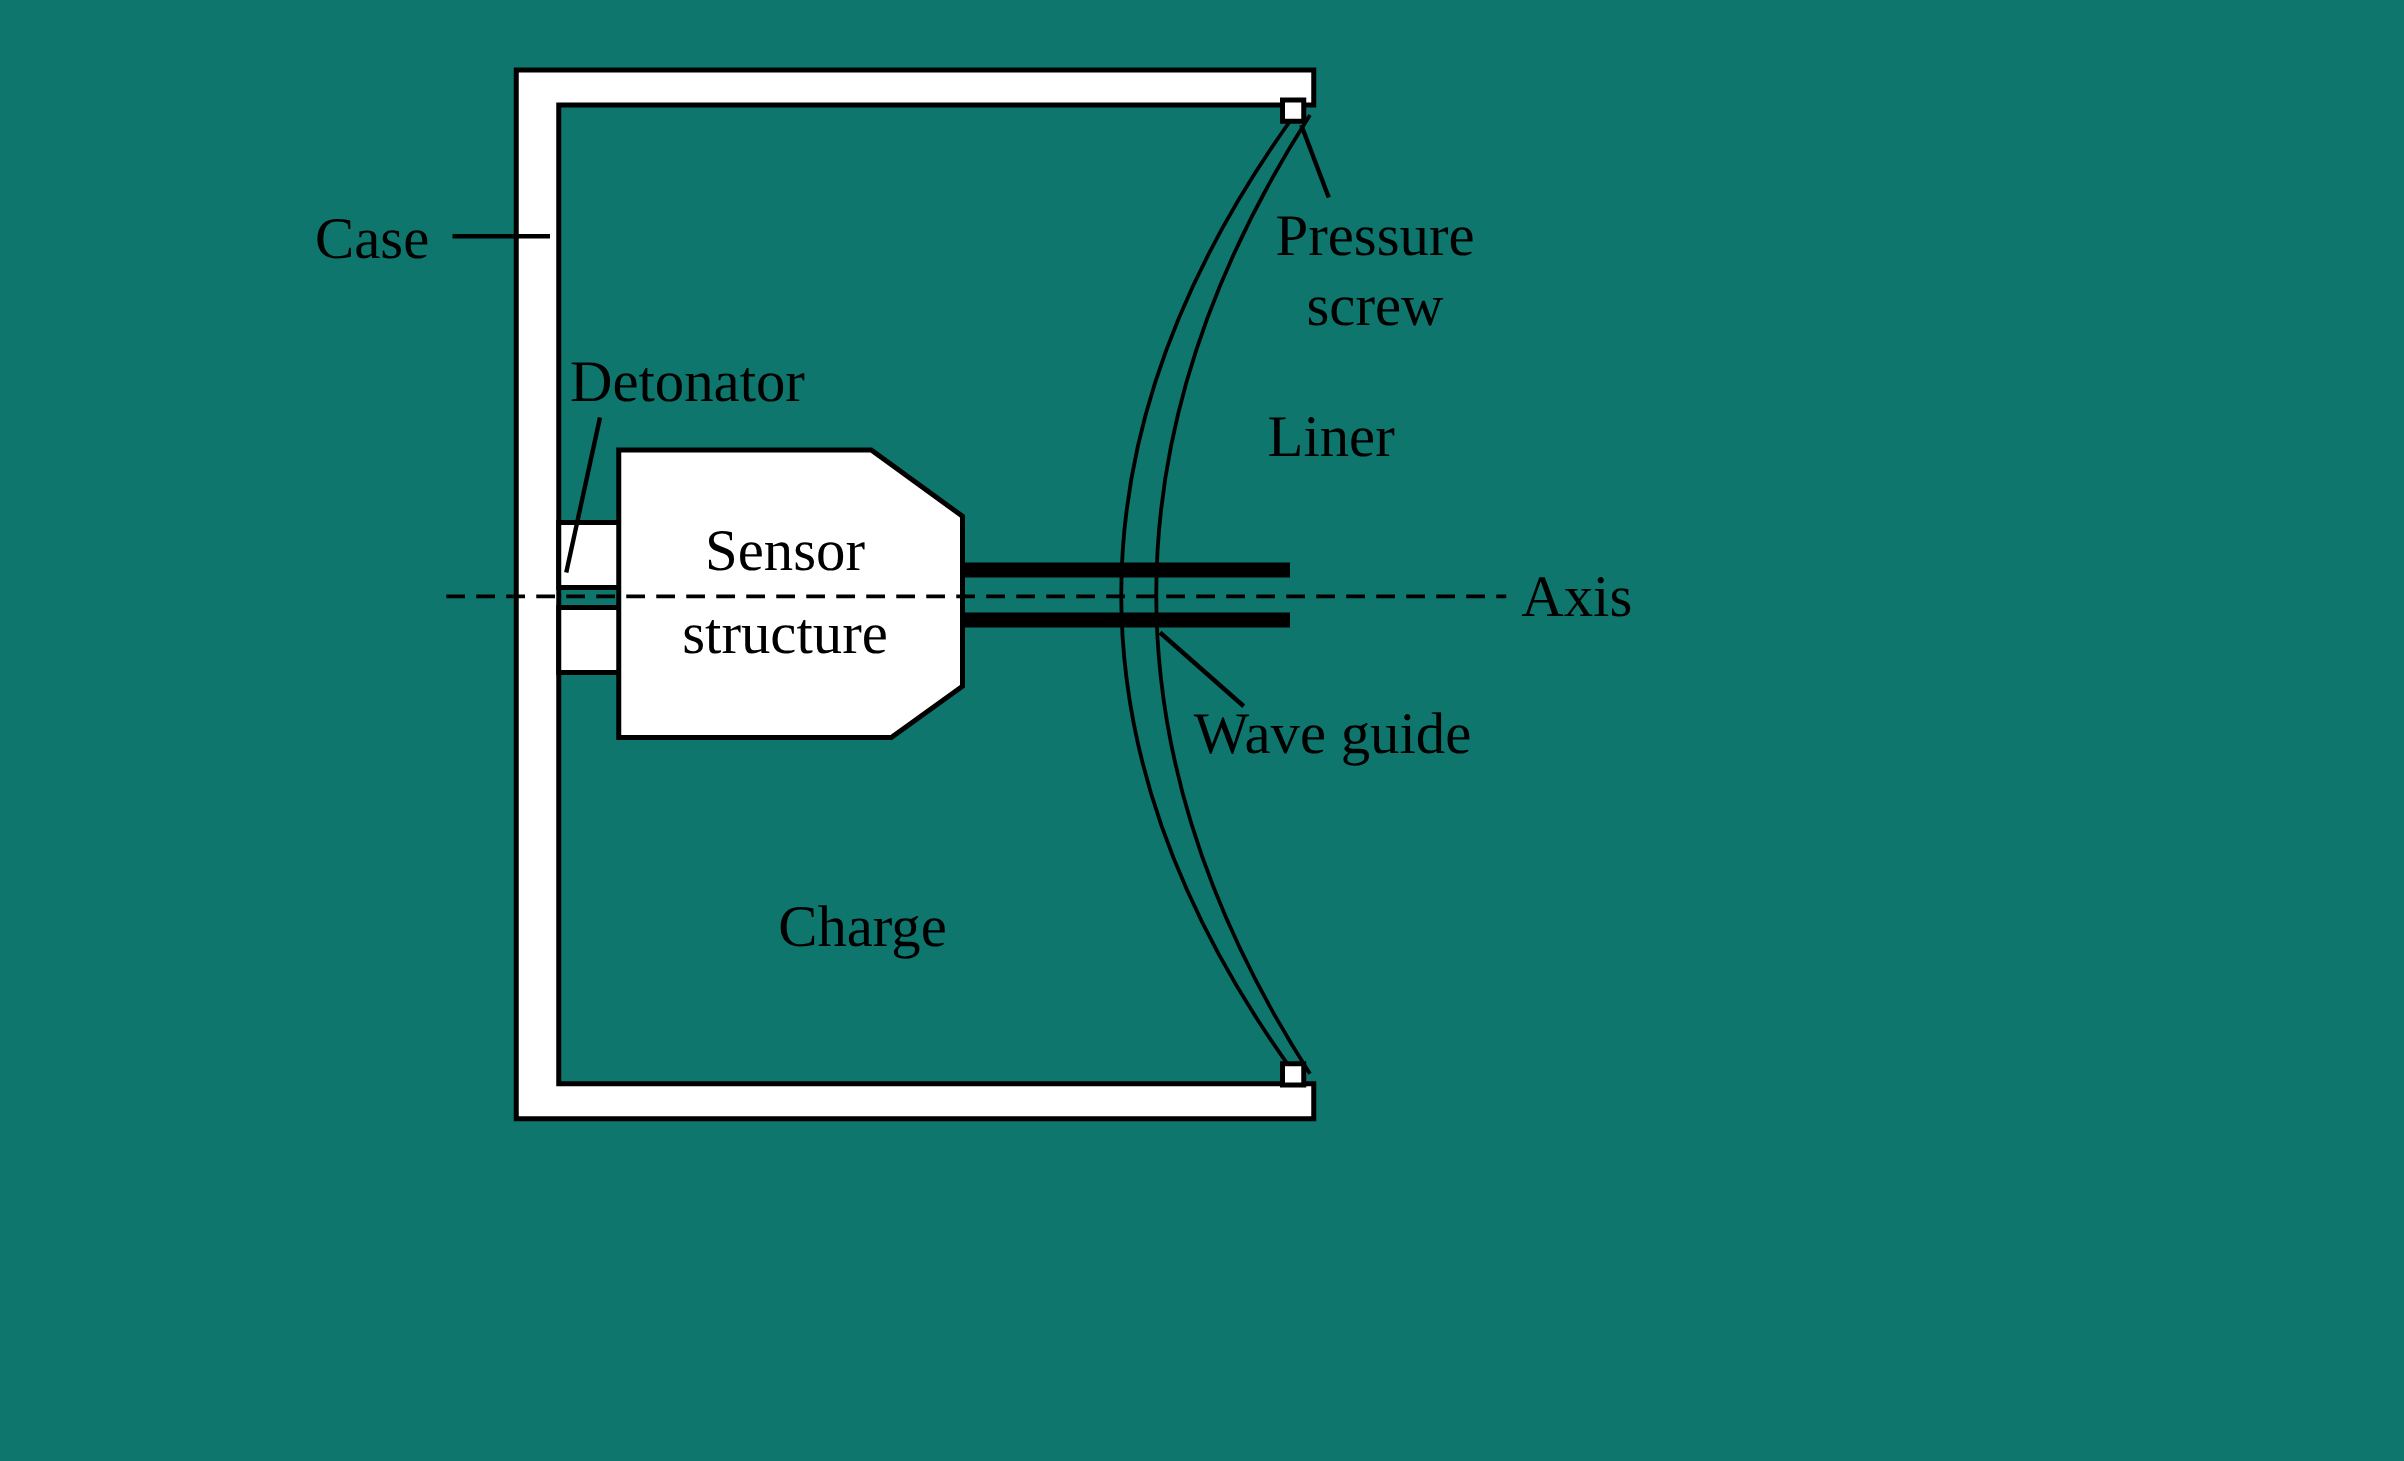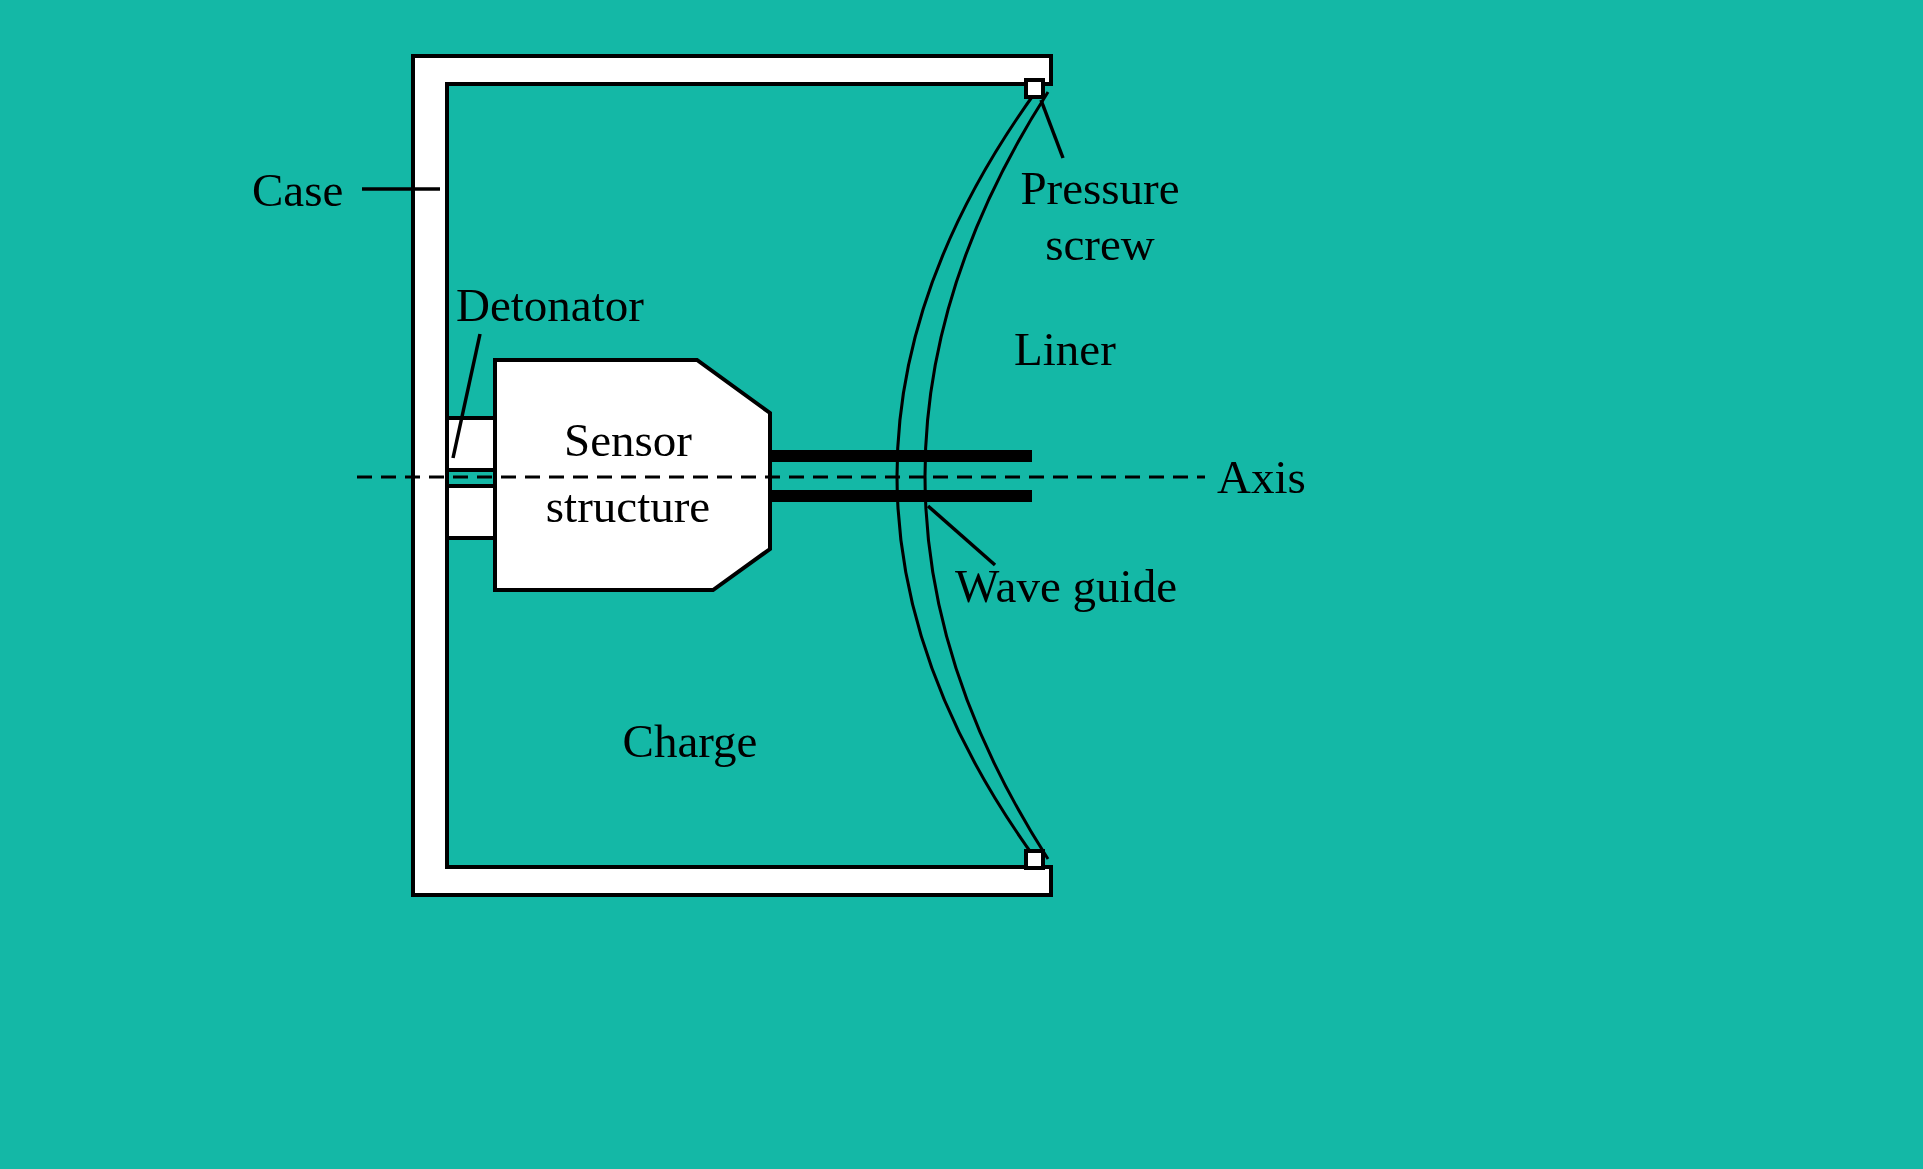--- a/index.html
+++ b/index.html
@@ -4,21 +4,21 @@
 <style>
   html, body {
     margin: 0;
     padding: 0;
     background: #ffffff;
   }
   .page {
     position: relative;
     width: 1923px;
     height: 1169px;
-    background: #14b8a6;
+    background: #0f766e;
     overflow: hidden;
     font-family: "Liberation Serif", serif;
   }
   svg { display: block; }
   .outline {
     fill: #ffffff;
     stroke: #000000;
     stroke-width: 4;
     stroke-linejoin: miter;
   }

